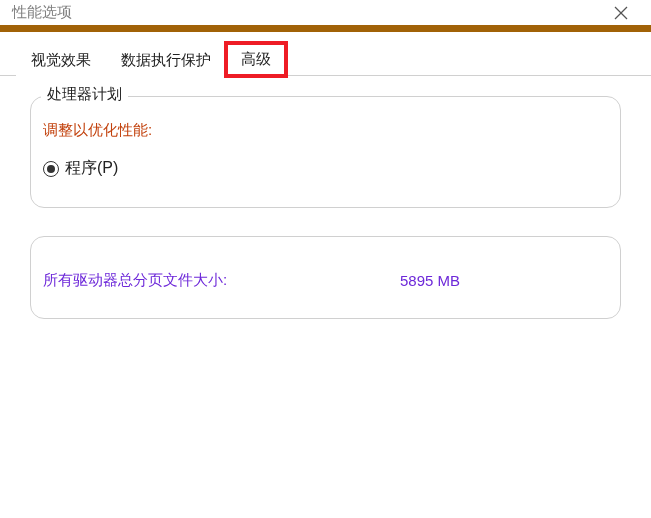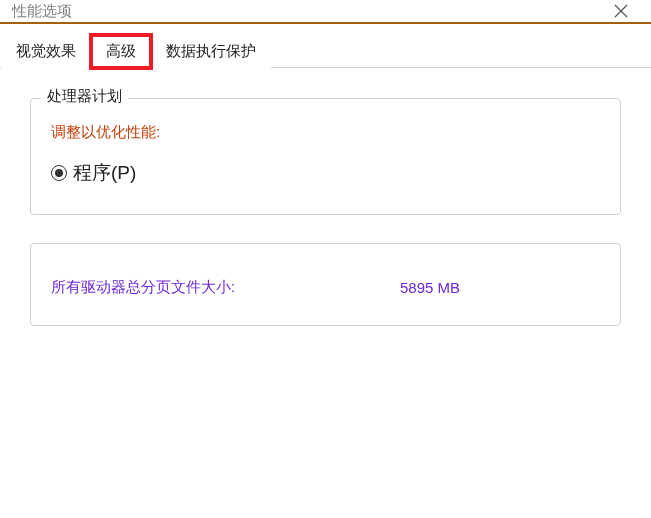--- a/index.html
+++ b/index.html
@@ -8,26 +8,26 @@
       padding: 0;
     }
     body {
       font-family: "Microsoft YaHei", "Segoe UI", sans-serif;
       background: #fff;
       width: 651px;
       height: 518px;
       overflow: hidden;
     }
     .titlebar {
-      height: 24px;
+      height: 32px;
       display: flex;
       align-items: center;
       justify-content: space-between;
       padding: 0 10px 0 10px;
-      border-bottom: 2px solid #a16207;
+      border-bottom: 7px solid #a16207;
       gap: 16px;
     }
     .title-text {
       font-size: 15px;
       color: #808080;
       padding-left: 2px;
     }
     .close-btn {
       width: 40px;
       height: 30px;
@@ -38,23 +38,24 @@
       font-size: 16px;
       cursor: pointer;
     }
     .close-btn svg {
       width: 14px;
       height: 14px;
     }
     .tabs {
       display: flex;
       border-bottom: 1px solid #d0d0d0;
-      padding-left: 1px;
+      padding-left: 16px;
       margin-top: 10px;
       position: relative;
+      align-items: center;
     }
     .tab {
       padding: 6px 14px;
       font-size: 15px;
       color: #222;
       border: 1px solid transparent;
       border-bottom: none;
       cursor: pointer;
       position: relative;
       bottom: -1px;
@@ -68,24 +69,23 @@
     .tab.highlight-red {
       outline: 4px solid #ee1c25;
       outline-offset: -2px;
       z-index: 2;
     }
     .content {
       padding: 20px 30px;
     }
     .group {
       border: 1px solid #d0d0d0;
-      border-radius: 4px;
+      border-radius: 14px;
       position: relative;
-      padding: 24px 20px 28px 20px;
-      margin-top: 10px;
+      padding: 24px 20px 28px 12px;
       margin-bottom: 28px;
     }
     .group-title {
       position: absolute;
       top: -12px;
       left: 10px;
       background: #fff;
       padding: 0 6px;
       font-size: 15px;
       color: #222;
@@ -102,21 +102,21 @@
     }
     .radio-row {
       display: flex;
       gap: 140px;
       align-items: center;
     }
     .radio-option {
       display: flex;
       align-items: center;
       gap: 6px;
-      font-size: 19px;
+      font-size: 16px;
       color: #222;
       cursor: pointer;
     }
     .radio-circle {
       width: 16px;
       height: 16px;
       border: 1.5px solid #333;
       border-radius: 50%;
       display: flex;
       align-items: center;
@@ -168,22 +168,22 @@
   <div class="close-btn">
     <svg viewBox="0 0 14 14">
       <line x1="1" y1="1" x2="13" y2="13" stroke="#555" stroke-width="1.2"></line>
       <line x1="13" y1="1" x2="1" y2="13" stroke="#555" stroke-width="1.2"></line>
     </svg>
   </div>
 </div>
 
 <div class="tabs">
   <div class="tab">视觉效果</div>
+  <div class="tab">数据执行保护</div>
   <div class="tab active highlight-red">高级</div>
-  <div class="tab">数据执行保护</div>
 </div>
 
 <div class="content">
 
   <div class="group">
     <div class="group-title">处理器计划</div>
     <div class="group-label">调整以优化性能:</div>
     <div class="radio-row">
       <label class="radio-option">
         <span class="radio-circle checked"></span>

